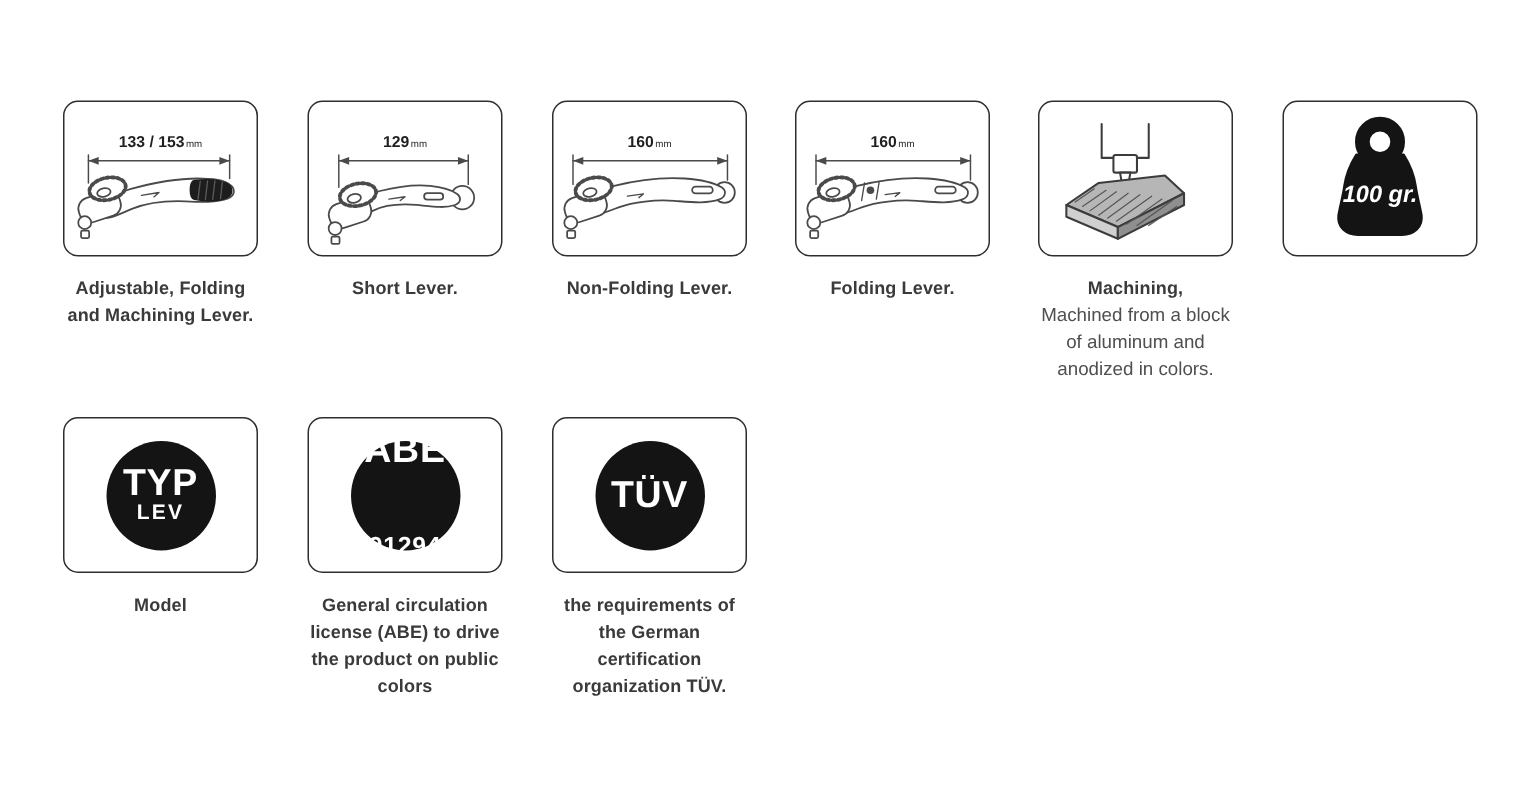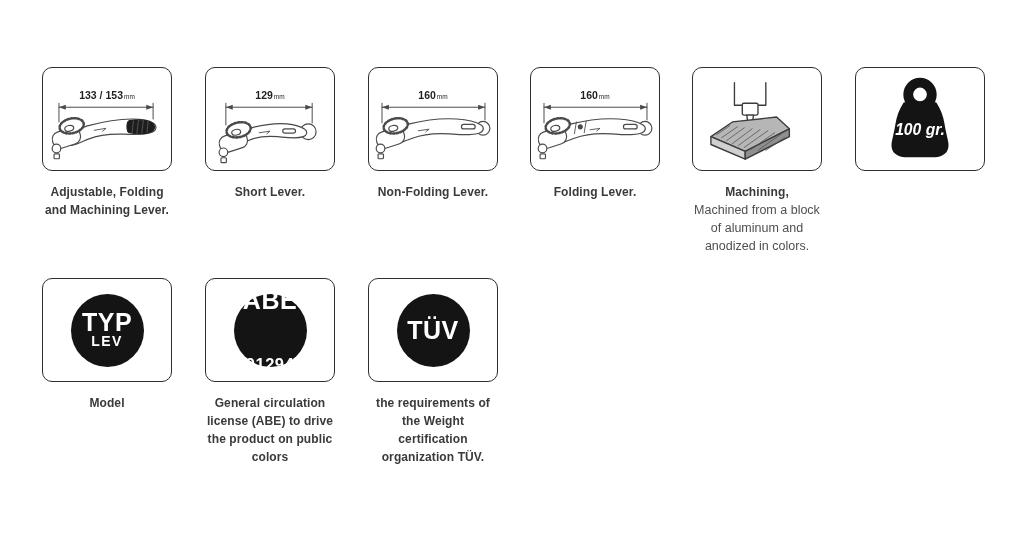--- a/index.html
+++ b/index.html
@@ -222,21 +222,21 @@
     </div>
 
     <div class="col c3">
       <div class="card">
         <div class="badge-circle">
           <div class="badge-big">TÜV</div>
         </div>
       </div>
       <div class="caption">
         <div class="cap-line">the requirements of</div>
-        <div class="cap-line">the Weight</div>
+        <div class="cap-line">the German</div>
         <div class="cap-line">certification</div>
         <div class="cap-line">organization TÜV.</div>
       </div>
     </div>
 
   </section>
 
 </div>
 
 </body></html>

